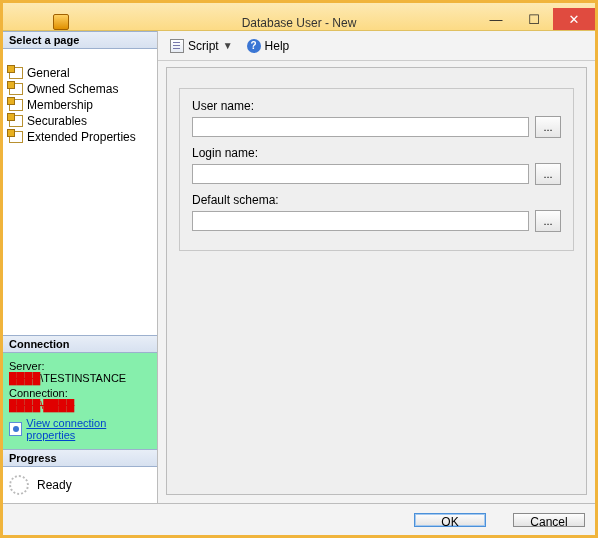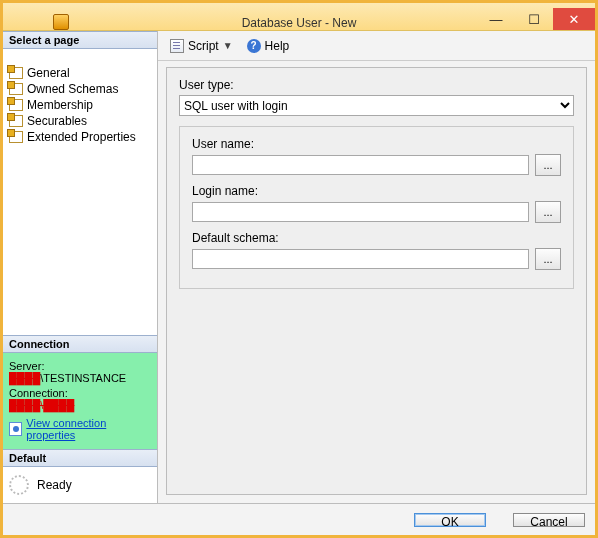--- a/index.html
+++ b/index.html
@@ -310,47 +310,41 @@
       <div class="lbl">Connection:</div>
       <div>
         <span class="redact">████\████</span>
       </div>
       <div class="viewprops">
         <span class="cicon"></span>
         <span>View connection properties</span>
       </div>
     </div>
 
-    <div class="section-header">Default</div>
+    <div class="section-header">Progress</div>
     <div class="progress-body">
       <div class="spinner"></div>
       <div>Ready</div>
     </div>
   </div>
 
   <div class="rightpanel">
     <div class="toolbar">
       <div class="tbtn">
         <span class="ticon script"></span>
         <span>Script</span>
         <span class="dd">▼</span>
       </div>
       <div class="tbtn">
         <span class="ticon help">?</span>
         <span>Help</span>
       </div>
     </div>
 
     <div class="form-area">
-      <div class="form-group">
-        <div class="form-label">User type:</div>
-        <select class="usertype">
-          <option>SQL user with login</option>
-        </select>
-      </div>
 
       <div class="fieldset">
         <div class="form-group">
           <div class="form-label">User name:</div>
           <div class="form-row">
             <input type="text" value="" style="">
             <div class="browse">...</div>
           </div>
         </div>
         <div class="form-group">

